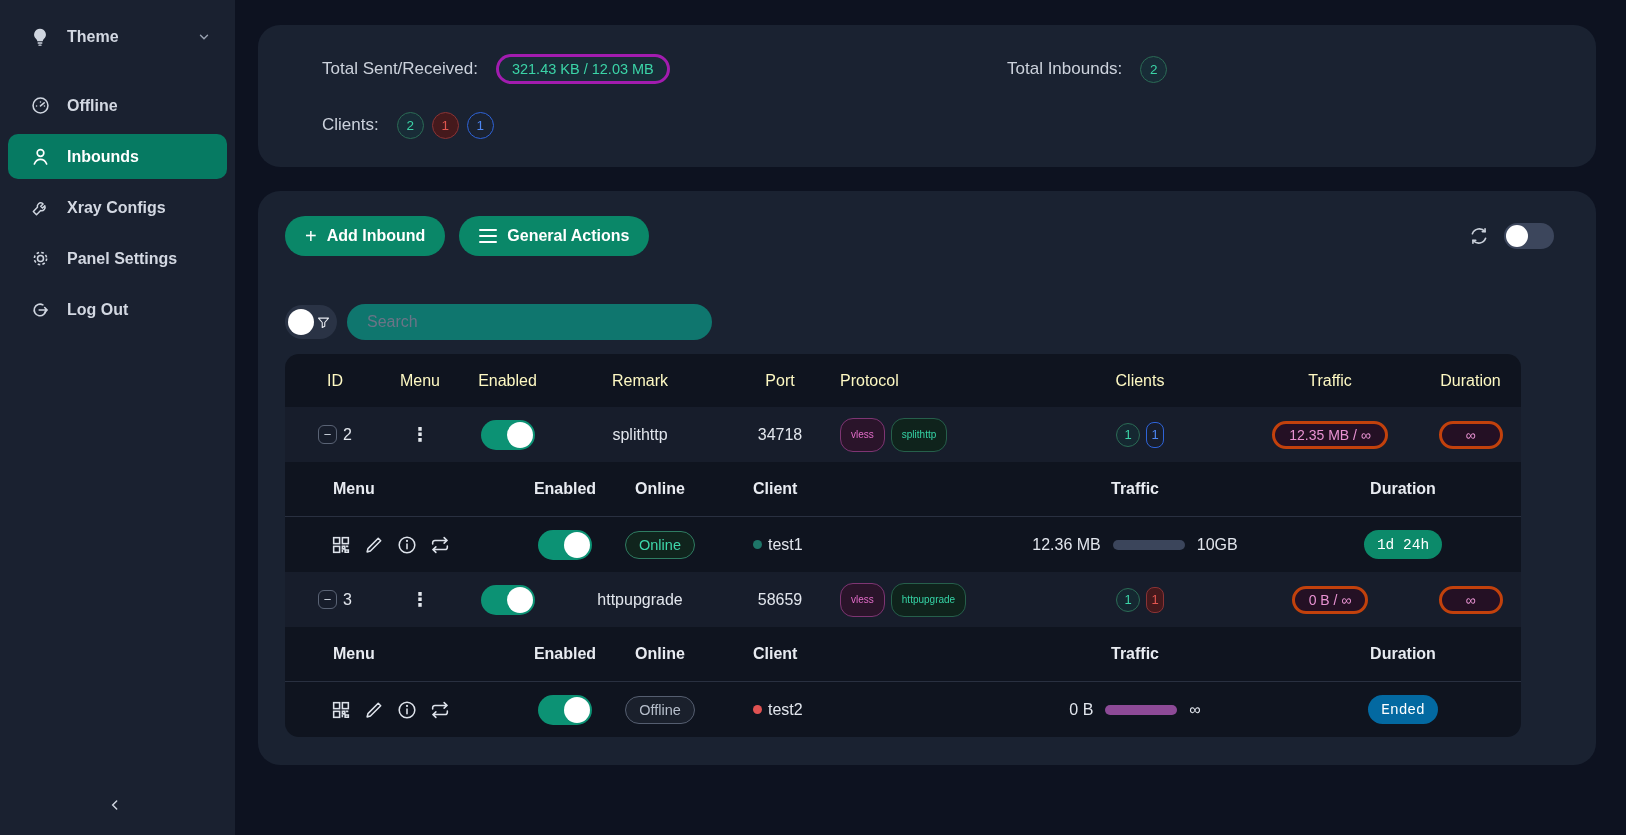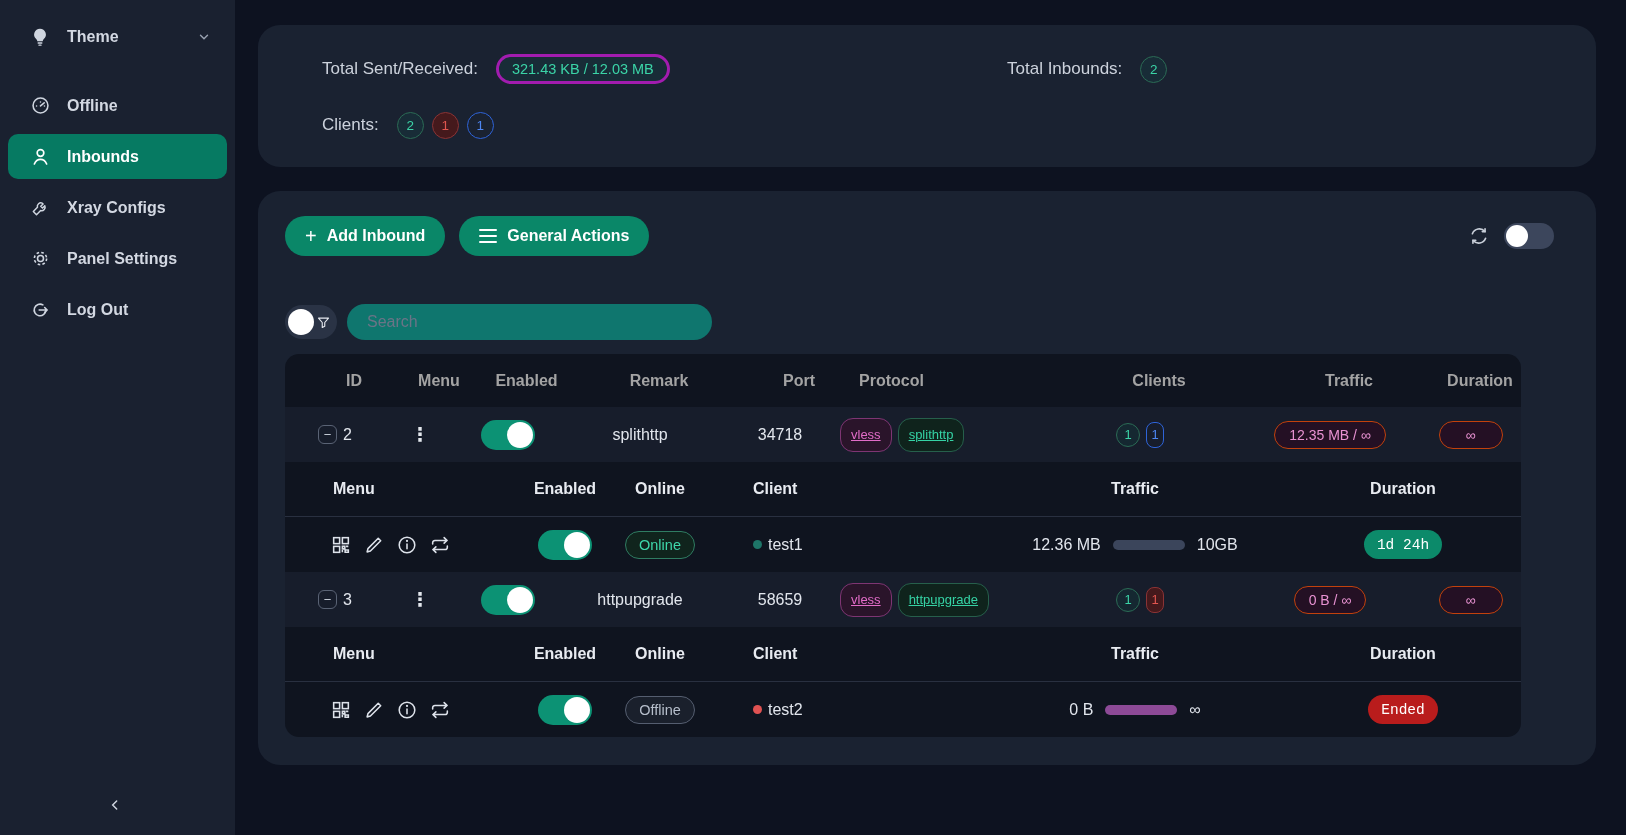--- a/index.html
+++ b/index.html
@@ -84,57 +84,57 @@
   .filter-toggle .funnel { color:#e6e9ef; display:flex; }
   .search-input {
     width:365px; height:36px; border-radius:18px; border:none; outline:none;
     background:#0f766e; color:#dde2ea; font-size:16px; font-family:inherit; padding:0 20px;
   }
   .search-input::placeholder { color:#68718300; color:#6b7487; }
 
   
   .table { width:1236px; margin-top:14px; border-radius:14px; overflow:hidden; background:#0f141f; }
   .trow { display:grid; align-items:center; height:55px; font-size:16px; color:#e2e6ed; }
-  .trow.head { height:53px; font-weight:700; color:#a3a3a3;padding-left:19px; }
+  .trow.head { height:53px; font-weight:400; color:#fef9c3; }
   .trow.main-cols { grid-template-columns:100px 70px 105px 160px 120px 200px 200px 180px 1fr; }
   .trow.sub-cols  { grid-template-columns:230px 100px 90px 280px 300px 1fr; }
   .trow.inbound { background:#171d2b; }
   .trow.sub-head { font-weight:700; color:#e8ebf1; border-bottom:1px solid rgba(110,122,150,.28); }
   .tc { display:flex; align-items:center; justify-content:center; gap:6px; }
   .tc.left { justify-content:flex-start; }
   .tc.pad { padding-left:48px; }
 
   .minus-box {
     width:19px; height:19px; border-radius:6px; border:1px solid #5a6375;
     display:inline-flex; align-items:center; justify-content:center;
     color:#cfd5df; font-size:13px; line-height:1; cursor:pointer;
   }
   .dots { font-size:19px; letter-spacing:0; color:#e3e7ed; cursor:pointer; font-weight:700; }
 
-  .tag { display:inline-flex; align-items:center; height:26px; padding:16px 10px; border-radius:13px; font-size:13px; white-space:nowrap;text-decoration:underline; }
+  .tag { display:inline-flex; align-items:center; height:26px; padding:16px 10px; border-radius:13px; font-size:10px; white-space:nowrap; }
   .tag.vless { color:#e26cc8; border:1px solid #7e3573; background:#2a142a; }
   .tag.trans { color:#35d3a5; border:1px solid #265f4b; background:#0f231c; }
 
   .mini { display:inline-flex; align-items:center; justify-content:center; font-size:13px; }
   .mini.green { width:24px; height:24px; border-radius:50%; border:1px solid #2b6b55; background:rgba(10,140,105,.10); color:#3bd4a7; }
   .mini.blue  { width:18px; height:26px; border-radius:8px; border:1px solid #2e63d8; color:#4d86f2; }
   .mini.red   { width:18px; height:26px; border-radius:8px; border:1px solid #8a3335; background:#45191c; color:#e2564f; }
 
   .pill-mag {
     display:inline-flex; align-items:center; justify-content:center; height:28px; padding:0 14px;
-    border-radius:14px; border:1px solid #c2410c; background:#241024; color:#e892d2; font-size:14px; white-space:nowrap;
+    border-radius:14px; border:3px solid #c2410c; background:#241024; color:#e892d2; font-size:14px; white-space:nowrap;
   }
   .pill-mag.wide { min-width:64px; }
 
   .status-pill { display:inline-flex; align-items:center; justify-content:center; height:28px; padding:0 13px; border-radius:14px; font-size:14.5px; }
   .status-pill.online { border:1px solid #2f7c62; background:#10241d; color:#3ed6aa; }
   .status-pill.offline { border:1px solid #555e70; background:#1a202c; color:#b7bfcc; }
   .solid-pill { display:inline-flex; align-items:center; justify-content:center; height:29px; padding:0 13px; border-radius:15px; font-size:14.5px; color:#fff;font-family:Liberation Mono, monospace; }
   .solid-pill.green { background:#0c8a6a; }
-  .solid-pill.red { background:#b91c1c; }
+  .solid-pill.red { background:#0369a1; }
 
   .client-dot { width:9px; height:9px; border-radius:50%; }
   .client-dot.online { background:#1e7568; }
   .client-dot.offline { background:#e05252; }
 
   .action-icons { display:flex; align-items:center; gap:11px; padding-left:45px; color:#dde2ea; }
   .action-icons .aicon { display:flex; cursor:pointer; }
 
   .traffic-wrap { display:flex; align-items:center; justify-content:center; gap:12px; width:100%; }
   .bar { width:72px; height:10px; border-radius:5px; }

